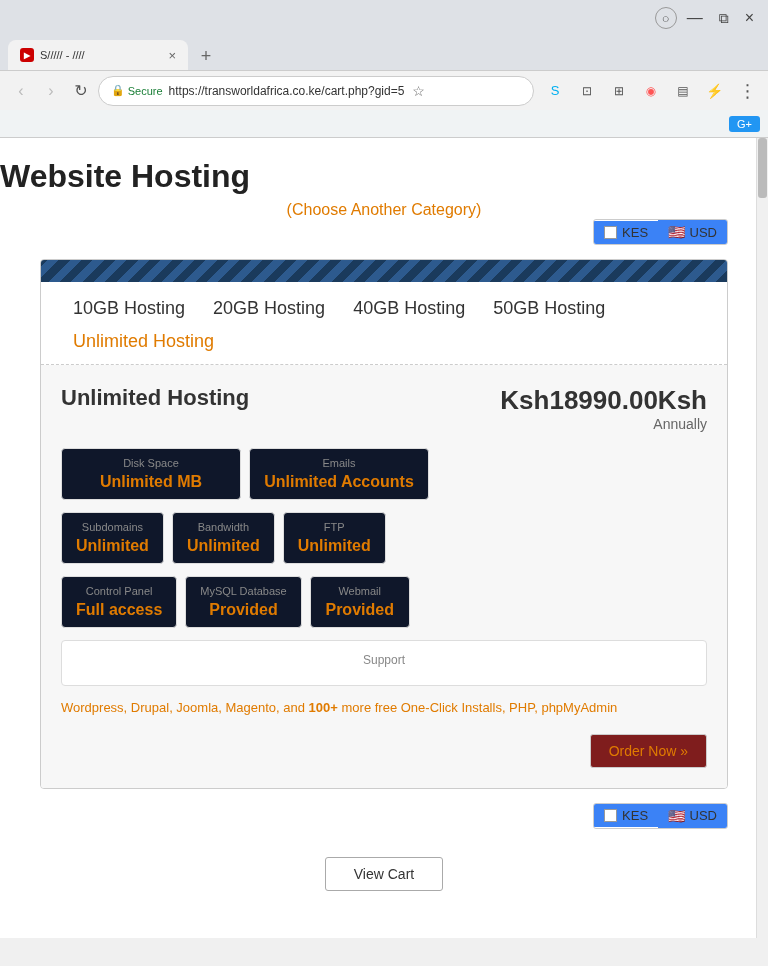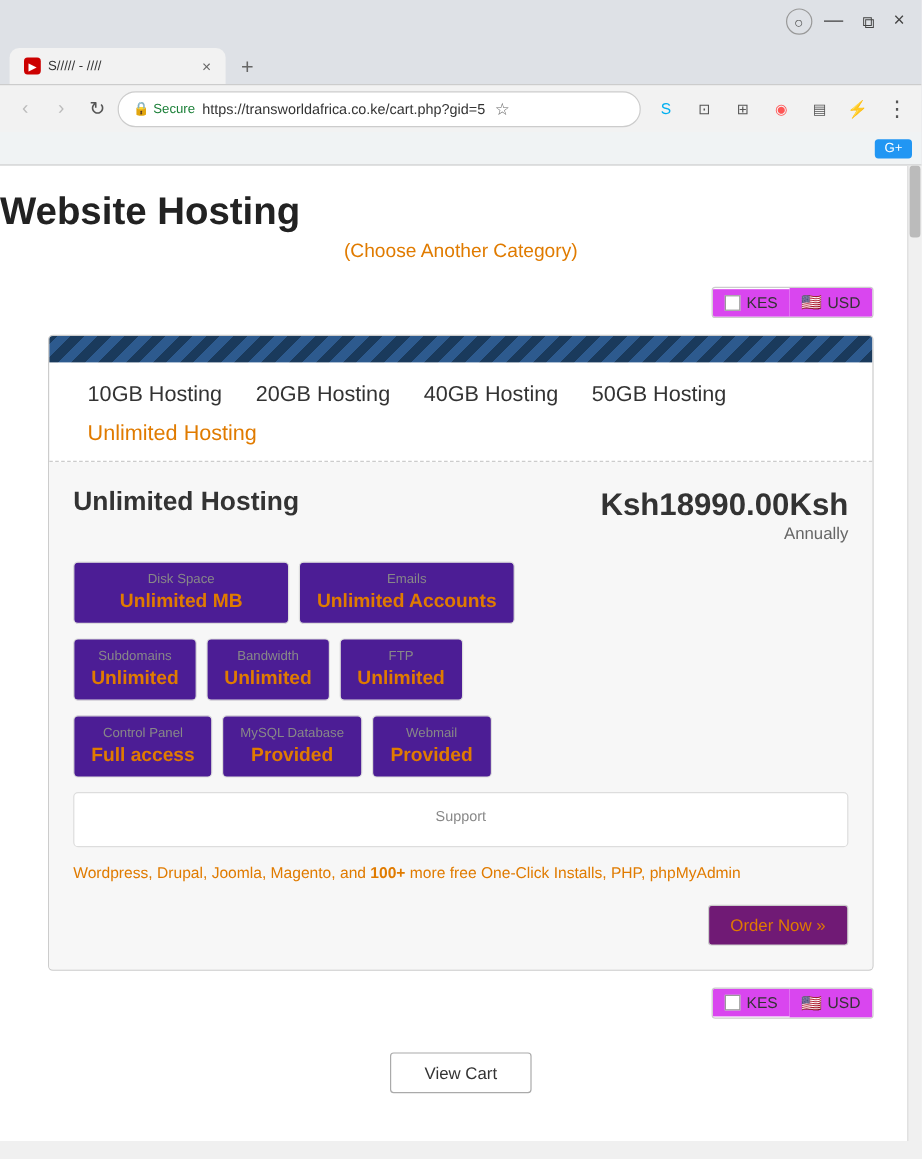--- a/index.html
+++ b/index.html
@@ -173,21 +173,20 @@
       font-size: 32px;
       font-weight: bold;
       color: #222;
       margin-bottom: 6px;
     }
 
     .choose-category {
       text-align: center;
       color: #e07b00;
       font-size: 16px;
-      margin-bottom: 20px;
       cursor: pointer;
     }
 
     .currency-bar {
       display: flex;
       justify-content: flex-end;
       padding: 0 40px;
       margin-bottom: 14px;
     }
 
@@ -198,21 +197,21 @@
       border-radius: 3px;
       overflow: hidden;
     }
     .currency-option {
       display: flex;
       align-items: center;
       padding: 4px 10px;
       font-size: 13px;
       color: #333;
       cursor: pointer;
-      background: #d946ef;
+      background: #3b82f6;
     }
     .currency-flag {
       margin-right: 4px;
       font-size: 14px;
     }
     .currency-checkbox {
       width: 13px;
       height: 13px;
       border: 1px solid #999;
       margin-right: 5px;
@@ -299,21 +298,21 @@
     .features-grid {
       display: flex;
       flex-wrap: wrap;
       gap: 8px;
       margin-bottom: 12px;
     }
 
     .feature-box {
       border: 1px solid #ddd;
       border-radius: 4px;
-      background: #4c1d95;
+      background: #0f172a;
       padding: 8px 14px;
       min-width: 100px;
       text-align: center;
     }
 
     .feature-label {
       font-size: 11px;
       color: #888;
       margin-bottom: 4px;
       display: block;
@@ -365,21 +364,21 @@
       font-weight: normal;
     }
 
     .order-btn-row {
       display: flex;
       justify-content: flex-end;
     }
 
     .order-btn {
       border: 1px solid #ccc;
-      background: #701a75;
+      background: #7f1d1d;
       color: #e07b00;
       padding: 8px 18px;
       font-size: 14px;
       cursor: pointer;
       border-radius: 3px;
     }
 
     
     .bottom-currency-bar {
       display: flex;

